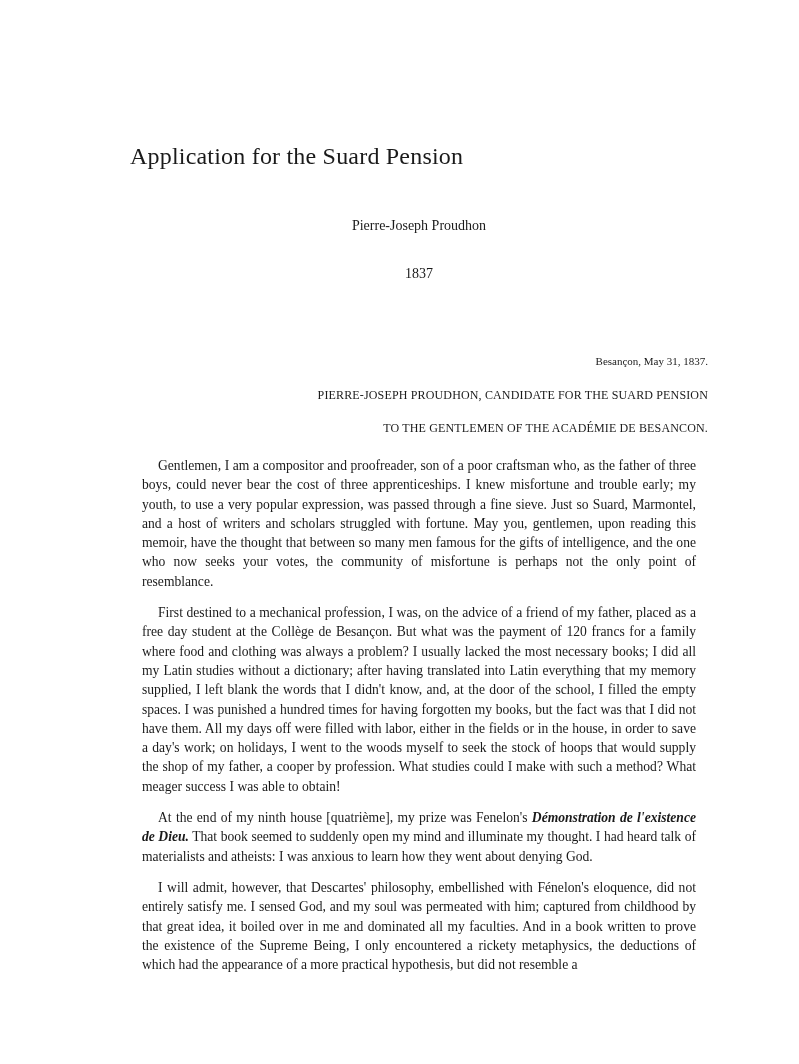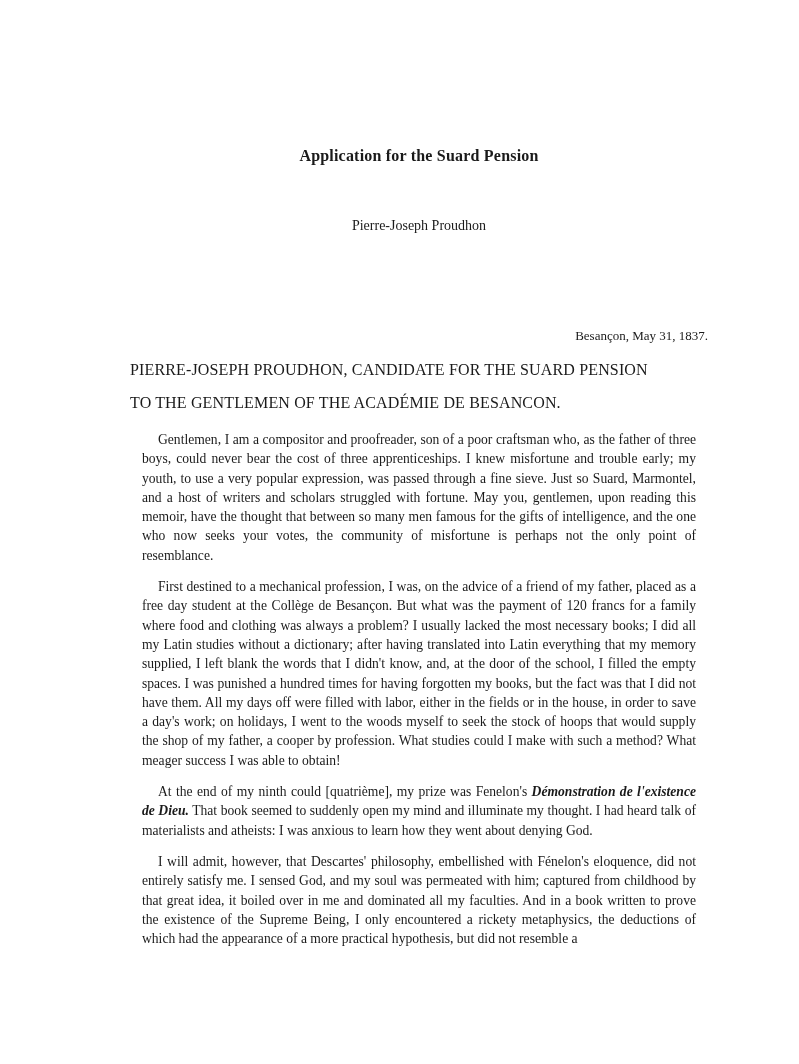--- a/index.html
+++ b/index.html
@@ -16,47 +16,47 @@
     font-family: "Liberation Serif", serif;
     overflow: hidden;
   }
   .content {
     margin-left: 130px;
     width: 578px;
   }
   .doc-title {
     margin: 142px 0 0 0;
     padding: 0;
-    font-size: 16px;
-    font-weight: bold;
-    text-align: center;
+    font-size: 24px;
+    font-weight: normal;
+    text-align: left;
     line-height: 28px;
     letter-spacing: 0.2px;
   }
   .doc-author {
     margin-top: 46px;
     font-size: 14px;
     text-align: center;
     line-height: 19px;
   }
   .doc-year {
     margin-top: 30px;
     font-size: 14px;
     text-align: center;
     line-height: 17px;
   }
   .dateline {
-    margin-top: 93px;
-    font-size: 13px;
+    margin-top: 72px;
+    font-size: 11px;
     text-align: right;
     line-height: 15px;
   }
   .salutation {
-    font-size: 16px;
-    text-align: left;
+    font-size: 12px;
+    text-align: right;
     line-height: 15px;
     letter-spacing: 0.15px;
   }
   .salutation.first { margin-top: 19px; }
   .salutation.second { margin-top: 18px; }
   .doc-body {
     margin-top: 20px;
     font-size: 13.6px;
     line-height: 19.3px;
     text-align: justify;
@@ -71,23 +71,24 @@
     font-weight: bold;
   }
 </style>
 </head>
 <body>
 
 <div class="page">
   <div class="content">
     <h1 class="doc-title">Application for the Suard Pension</h1>
     <div class="doc-author">Pierre-Joseph Proudhon</div>
+    <div class="doc-year">1837</div>
     <div class="dateline">Besançon, May 31, 1837.</div>
     <div class="salutation first">PIERRE-JOSEPH PROUDHON, CANDIDATE FOR THE SUARD PENSION</div>
     <div class="salutation second">TO THE GENTLEMEN OF THE ACADÉMIE DE BESANCON.</div>
     <div class="doc-body">
         <p><span>Gentlemen, I am a compositor and proofreader, son of a poor craftsman who, as the father of three boys, could never bear the cost of three apprenticeships. I knew misfortune and trouble early; my youth, to use a very popular expression, was passed through a fine sieve. Just so Suard, Marmontel, and a host of writers and scholars struggled with fortune. May you, gentlemen, upon reading this memoir, have the thought that between so many men famous for the gifts of intelligence, and the one who now seeks your votes, the community of misfortune is perhaps not the only point of resemblance.</span></p>
         <p><span>First destined to a mechanical profession, I was, on the advice of a friend of my father, placed as a free day student at the Collège de Besançon. But what was the payment of 120 francs for a family where food and clothing was always a problem? I usually lacked the most necessary books; I did all my Latin studies without a dictionary; after having translated into Latin everything that my memory supplied, I left blank the words that I didn't know, and, at the door of the school, I filled the empty spaces. I was punished a hundred times for having forgotten my books, but the fact was that I did not have them. All my days off were filled with labor, either in the fields or in the house, in order to save a day's work; on holidays, I went to the woods myself to seek the stock of hoops that would supply the shop of my father, a cooper by profession. What studies could I make with such a method? What meager success I was able to obtain!</span></p>
-        <p><span>At the end of my ninth could [quatrième], my prize was Fenelon's </span><em>Démonstration de l'existence de Dieu.</em><span> That book seemed to suddenly open my mind and illuminate my thought. I had heard talk of materialists and atheists: I was anxious to learn how they went about denying God.</span></p>
+        <p><span>At the end of my ninth house [quatrième], my prize was Fenelon's </span><em>Démonstration de l'existence de Dieu.</em><span> That book seemed to suddenly open my mind and illuminate my thought. I had heard talk of materialists and atheists: I was anxious to learn how they went about denying God.</span></p>
         <p><span>I will admit, however, that Descartes' philosophy, embellished with Fénelon's eloquence, did not entirely satisfy me. I sensed God, and my soul was permeated with him; captured from childhood by that great idea, it boiled over in me and dominated all my faculties. And in a book written to prove the existence of the Supreme Being, I only encountered a rickety metaphysics, the deductions of which had the appearance of a more practical hypothesis, but did not resemble a</span></p>
       </div>
   </div>
 </div>
 
 </body></html>

